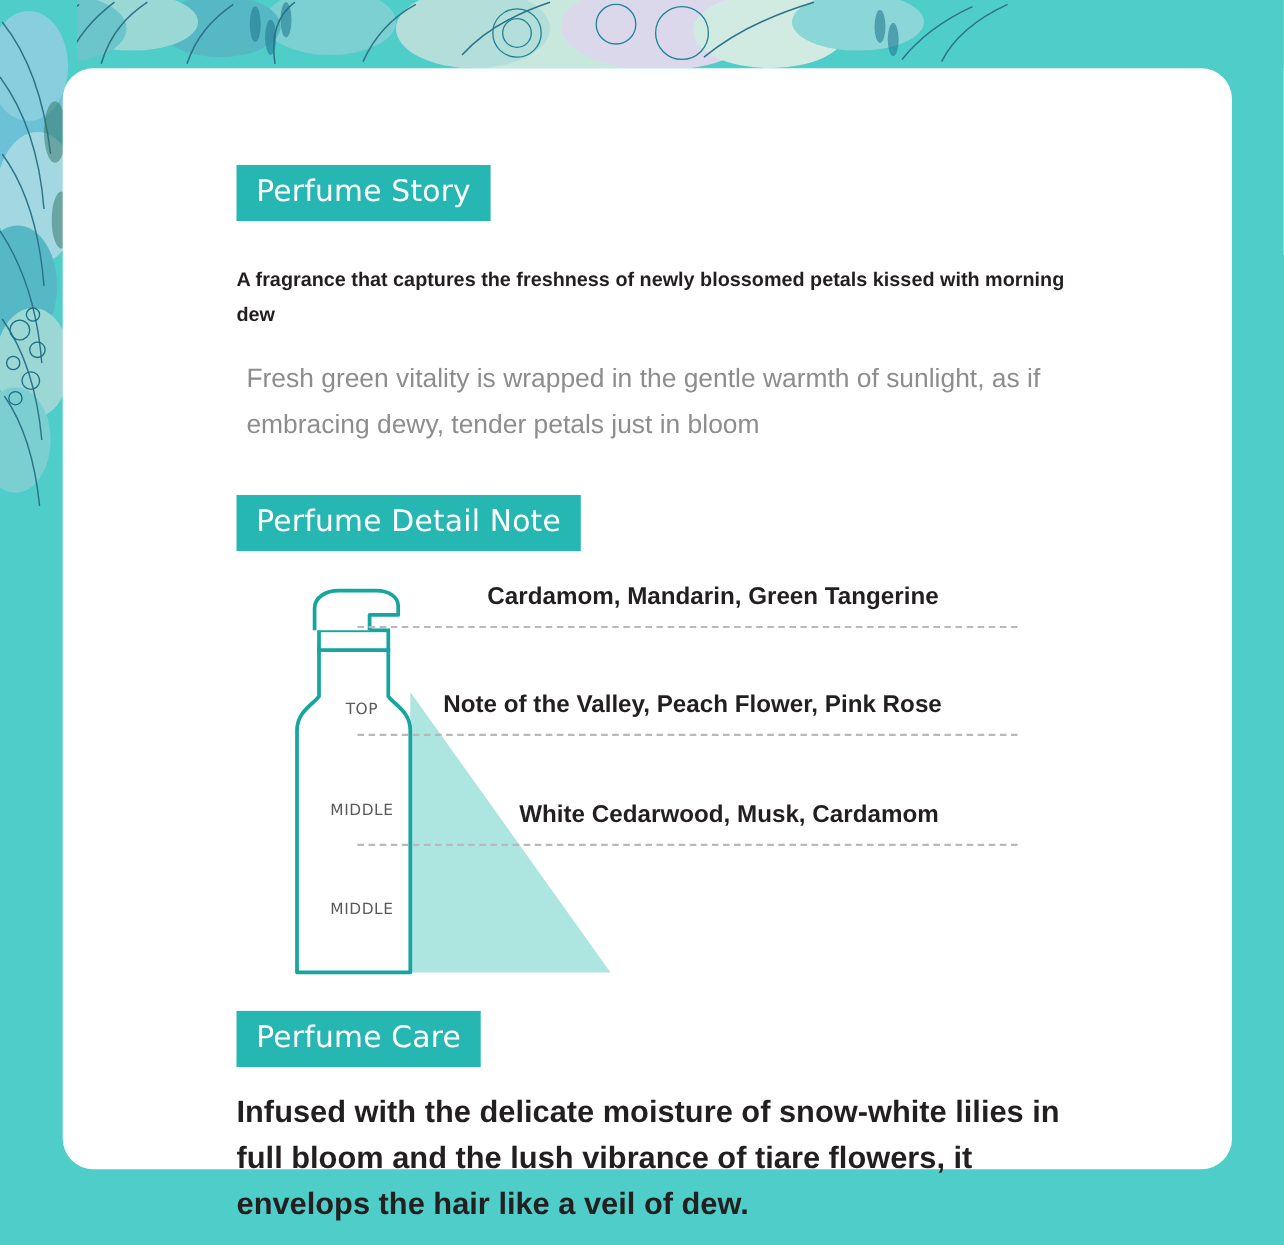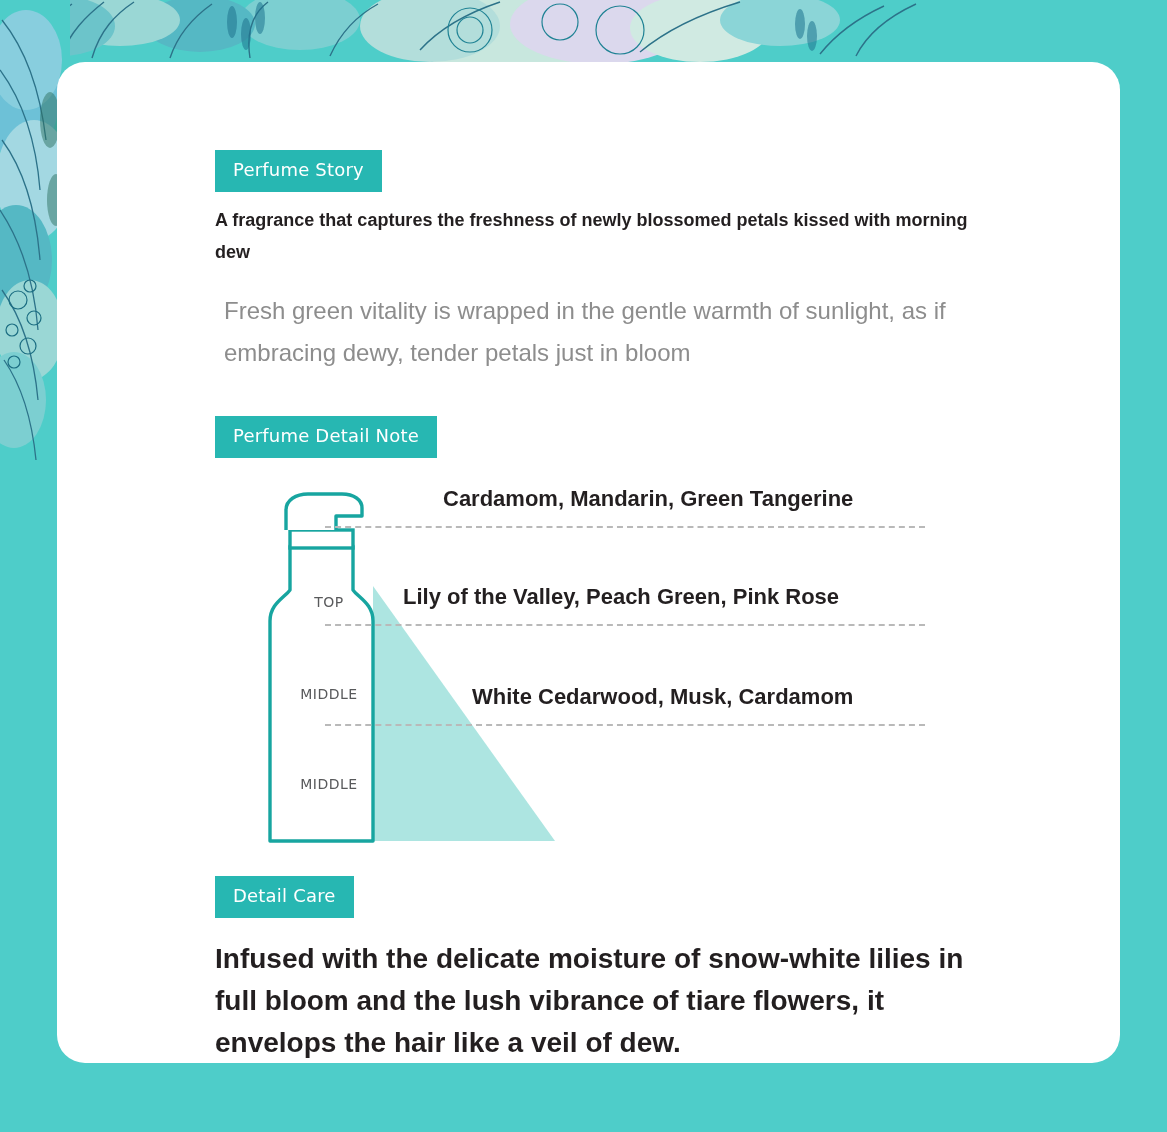--- a/index.html
+++ b/index.html
@@ -53,34 +53,34 @@
     left: 158px;
     top: 88px;
     width: 790px;
   }
 
   
   .tag {
     display: inline-block;
     background: #27b7b2;
     color: #ffffff;
-    font-size: 18px;
+    font-size: 27px;
     line-height: 1;
     padding: 11px 18px 13px 18px;
     letter-spacing: 0.2px;
     font-weight: 400;
     font-family: "DejaVu Sans", sans-serif;
   }
 
   .lead {
     font-size: 18px;
     font-weight: bold;
     color: #231f20;
     line-height: 1.75;
-    margin-top: 13px;
+    margin-top: 38px;
     max-width: 775px;
   }
   .sub {
     font-size: 24px;
     color: #8d8d8d;
     line-height: 1.75;
     margin-top: 22px;
     margin-left: 9px;
     max-width: 730px;
   }
@@ -257,26 +257,26 @@
 
       <div class="bottle-label lbl-top">TOP</div>
       <div class="bottle-label lbl-middle">MIDDLE</div>
       <div class="bottle-label lbl-bottom">MIDDLE</div>
 
       <div class="note-row r1">
         <div class="note-text">Cardamom, Mandarin, Green Tangerine</div>
         <div class="dash-line"></div>
       </div>
       <div class="note-row r2">
-        <div class="note-text">Lily of the Valley, Peach Green, Pink Rose</div>
+        <div class="note-text">Note of the Valley, Peach Flower, Pink Rose</div>
         <div class="dash-line"></div>
       </div>
       <div class="note-row r3">
         <div class="note-text">White Cedarwood, Musk, Cardamom</div>
         <div class="dash-line"></div>
       </div>
     </div>
 
-    <div class="tag">Detail Care</div>
+    <div class="tag">Perfume Care</div>
     <div class="care-text">Infused with the delicate moisture of snow-white lilies in full bloom and the lush vibrance of tiare flowers, it envelops the hair like a veil of dew.</div>
 
   </div>
 </div>
 
 </body></html>

